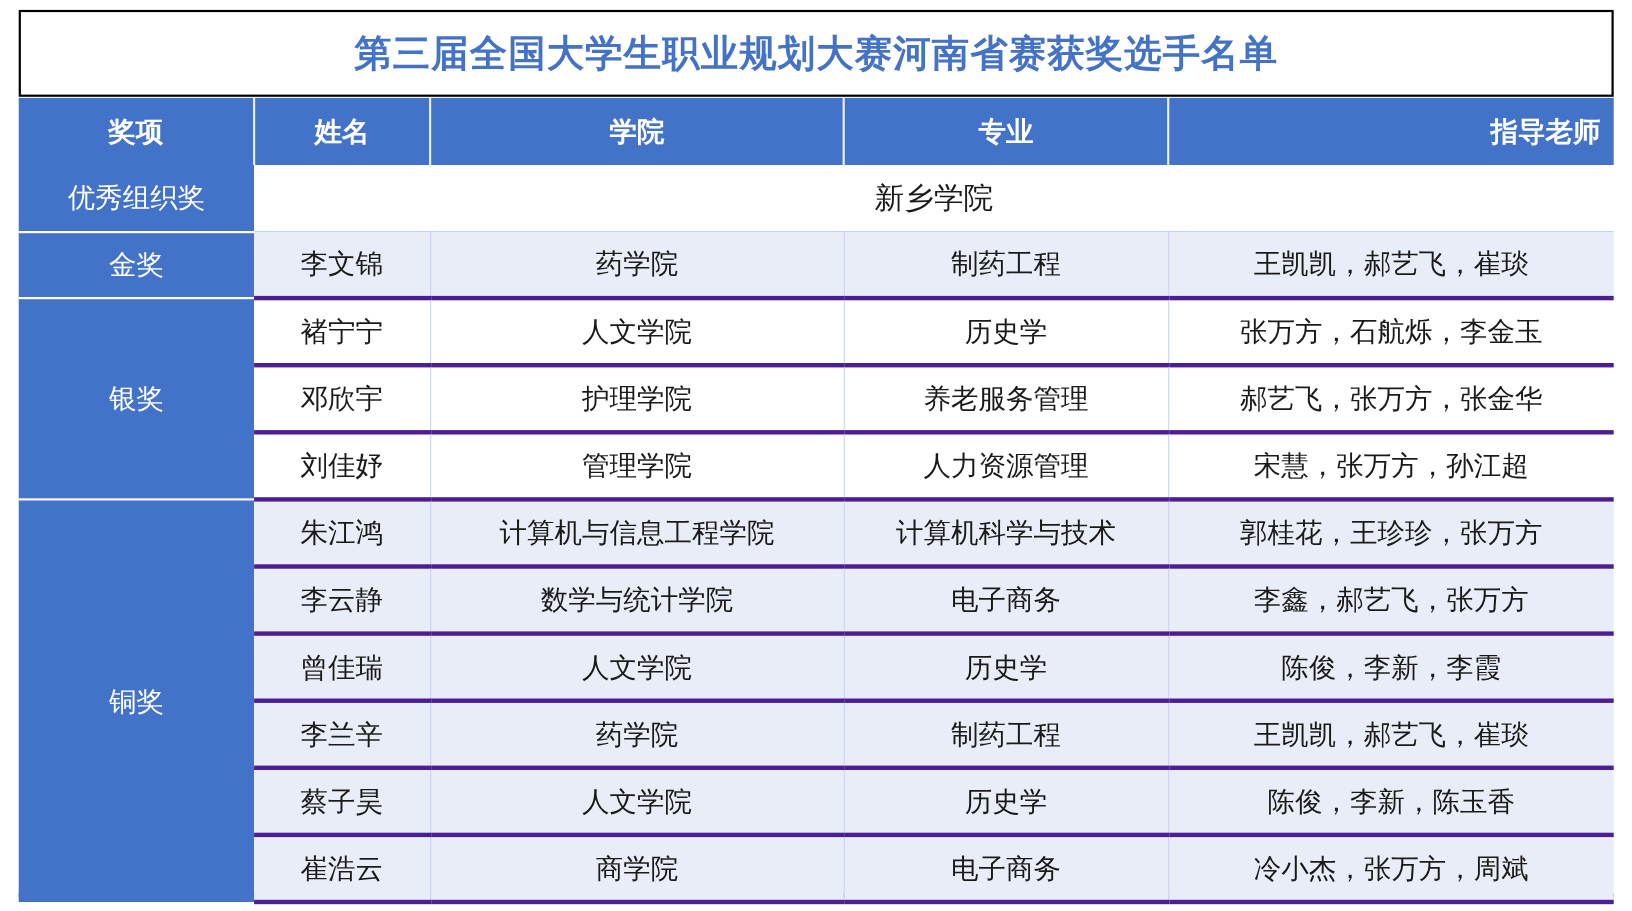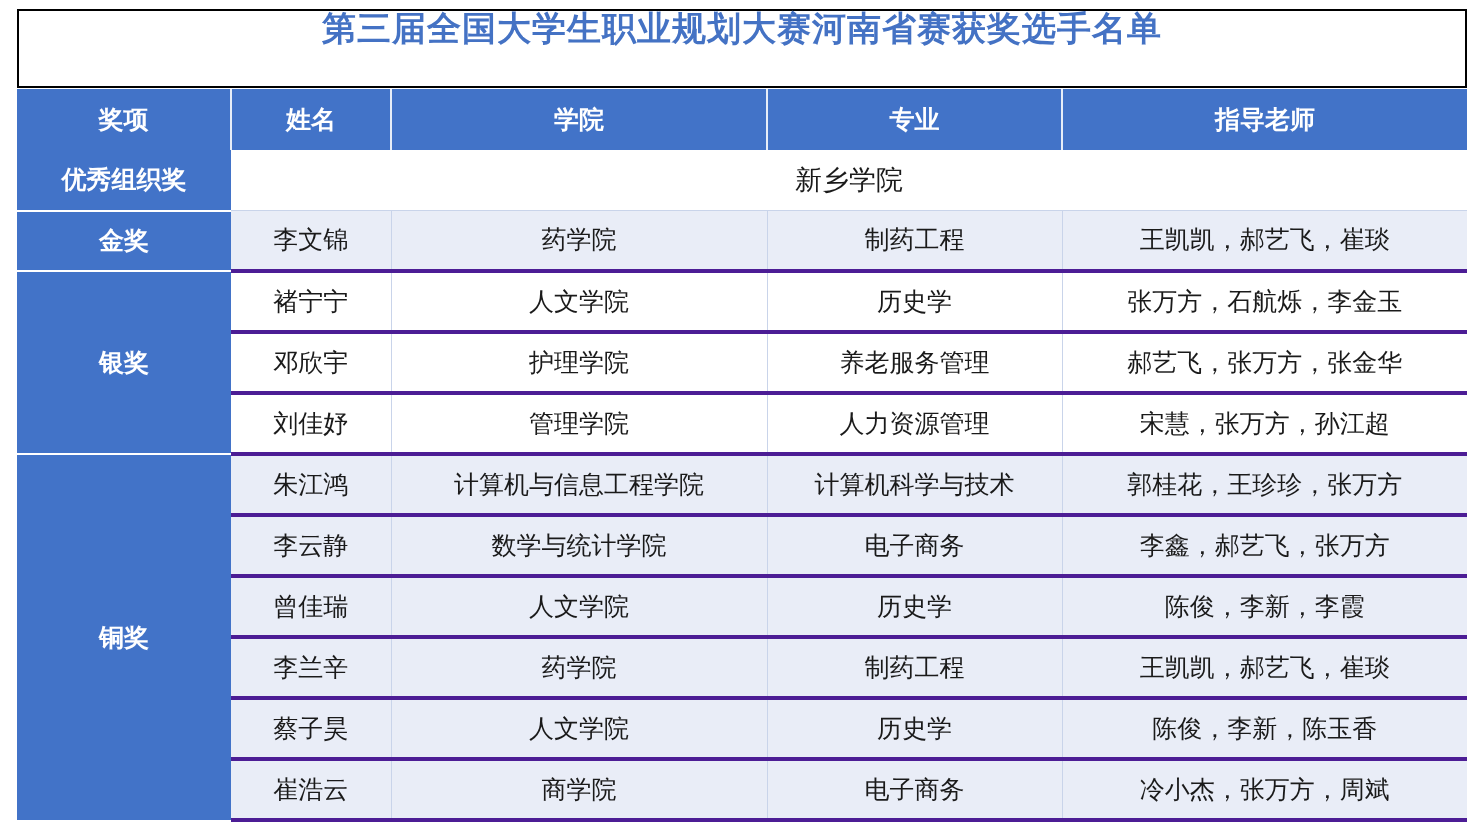--- a/index.html
+++ b/index.html
@@ -26,21 +26,21 @@
   .title-box {
     position: absolute;
     left: 17px;
     top: 9px;
     width: 1450px;
     height: 79px;
     border: 2px solid #000000;
     box-sizing: border-box;
     background: #ffffff;
     display: flex;
-    align-items: flex-start;
+    align-items: center;
     justify-content: center;
   }
   .title-text {
     color: #4472C4;
     font-size: 34px;
     font-weight: bold;
     letter-spacing: 1px;
     line-height: 1;
     white-space: nowrap;
   }
@@ -78,28 +78,28 @@
 
   
   tr.head-row th {
     background: #4273C8;
     color: #ffffff;
     font-size: 25px;
     font-weight: bold;
     height: 61px;
     border-right: 2px solid #E6EDF8;
   }
-  tr.head-row th:last-child { border-right: none; }
+  tr.head-row th:last-child { border-right: none; text-align: right; }
 
   
   td.award-cell {
     background: #4273C8;
     color: #ffffff;
     font-size: 25px;
-    font-weight: bold;
+    font-weight: normal;
     border-bottom: 2px solid #ffffff;
   }
   td.award-cell.last-award { border-bottom: none; margin-top: 28px; }
 
   
   td.data-cell {
     font-size: 25px;
     color: #1a1a1a;
     border-right: 1px solid #C9D4EA;
     border-bottom: 4px solid #4c1d95;

